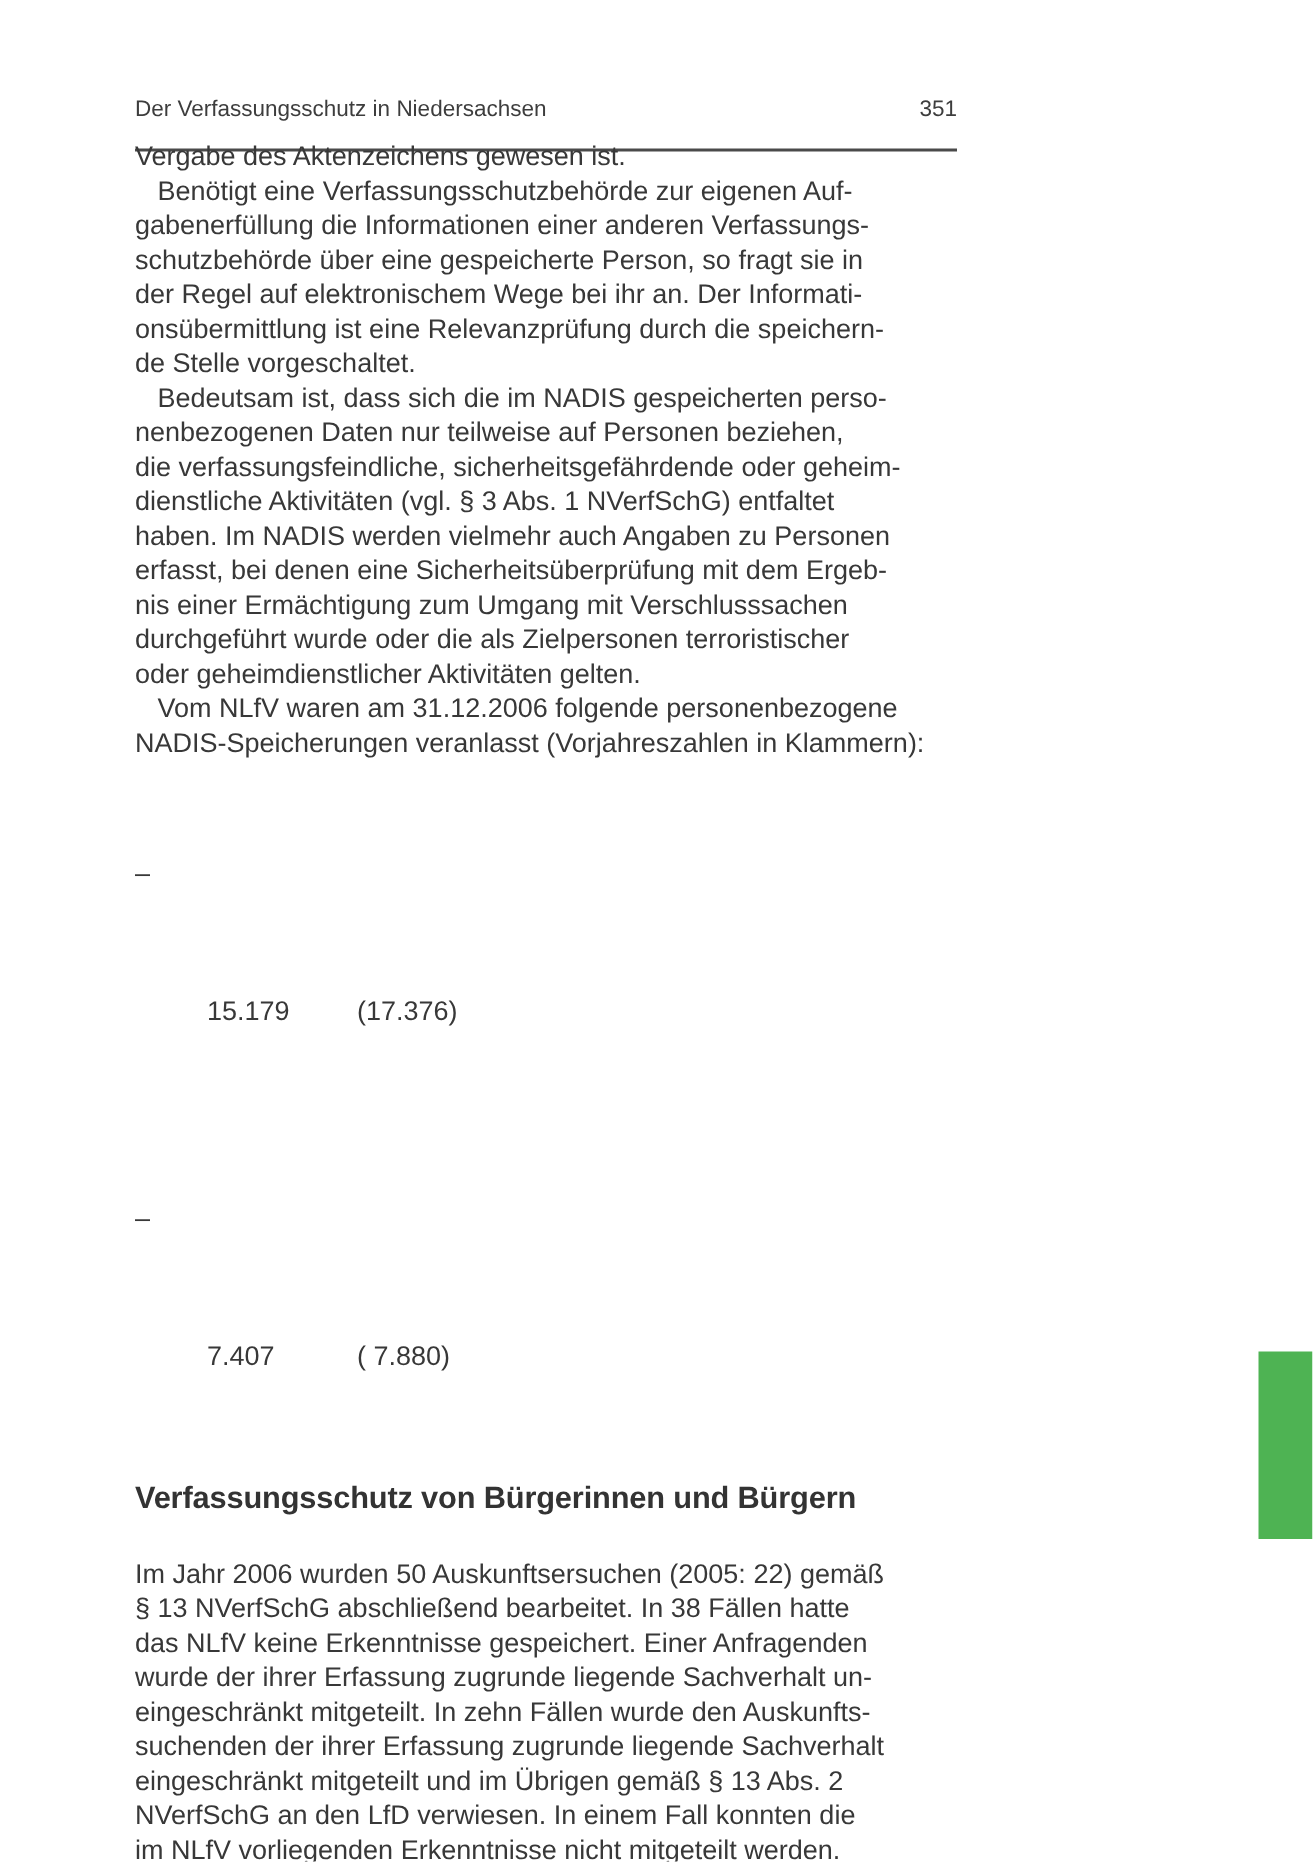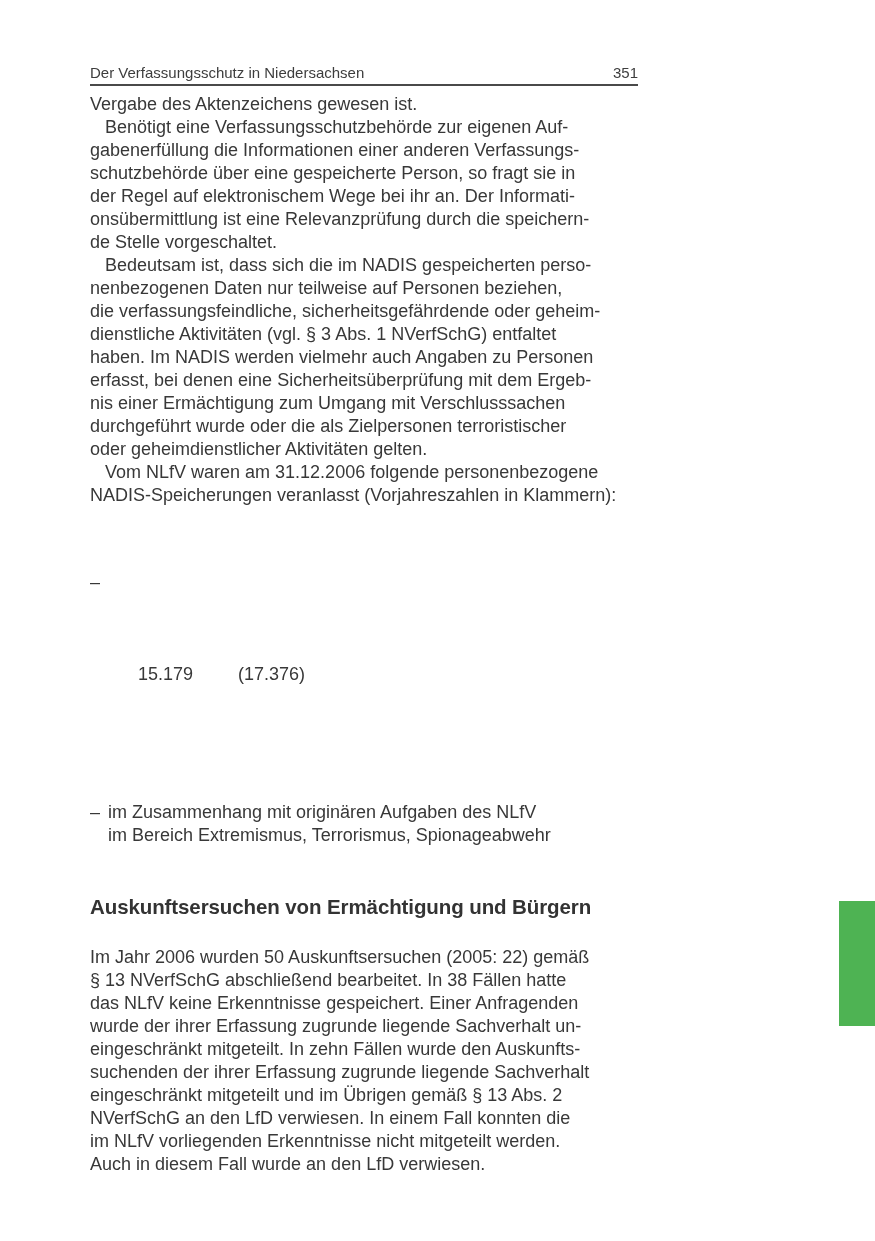--- a/index.html
+++ b/index.html
@@ -7,21 +7,21 @@
     width:875px;height:1241px;position:relative;background:#ffffff;
     font-family:"Liberation Sans","DejaVu Sans",sans-serif;
     color:#3a3a3a;overflow:hidden;
   }
   .page{position:absolute;inset:0;}
   
   .page-header{
     position:absolute;left:90px;top:63px;width:548px;
     display:flex;justify-content:space-between;align-items:flex-end;
     font-size:15px;line-height:20px;color:#3d3d3d;
-    border-bottom:2px solid #4a4a4a;padding-bottom:1px;
+    border-bottom:2px solid #4a4a4a;padding-bottom:16px;
   }
   
   .content{
     position:absolute;left:90px;top:93px;width:565px;
     font-size:18px;line-height:23px;color:#383838;
   }
   .para{margin:0;white-space:pre;}
   .nadis-list{margin-top:18px;}
   .nadis-item{white-space:pre;}
   .item-label-row{display:flex;}
@@ -77,27 +77,28 @@
       <span class="list-dash">–</span>
     </div>
     <div class="item-value-row">
       <span class="num">15.179</span><span>(17.376)</span>
     </div>
   </div>
 
   <div class="nadis-item">
     <div class="item-label-row">
       <span class="list-dash">–</span>
-      <span class="item-label">im Zusammenhang mit originären Aufgaben des NLfV
-im Bereich Extremismus, Terrorismus, Spionageabwehr</span>
+    </div>
+    <div class="item-value-row">
+      <span class="num">7.407</span><span>( 7.880)</span>
     </div>
   </div>
 </div>
 
-    <h2 class="doc-heading h1-block">Auskunftsersuchen von Ermächtigung und Bürgern</h2>
+    <h2 class="doc-heading h1-block">Verfassungsschutz von Bürgerinnen und Bürgern</h2>
 
     <p class="para mt-p2">Im Jahr 2006 wurden 50 Auskunftsersuchen (2005: 22) gemäß
 § 13 NVerfSchG abschließend bearbeitet. In 38 Fällen hatte
 das NLfV keine Erkenntnisse gespeichert. Einer Anfragenden
 wurde der ihrer Erfassung zugrunde liegende Sachverhalt un-
 eingeschränkt mitgeteilt. In zehn Fällen wurde den Auskunfts-
 suchenden der ihrer Erfassung zugrunde liegende Sachverhalt
 eingeschränkt mitgeteilt und im Übrigen gemäß § 13 Abs. 2
 NVerfSchG an den LfD verwiesen. In einem Fall konnten die
 im NLfV vorliegenden Erkenntnisse nicht mitgeteilt werden.

